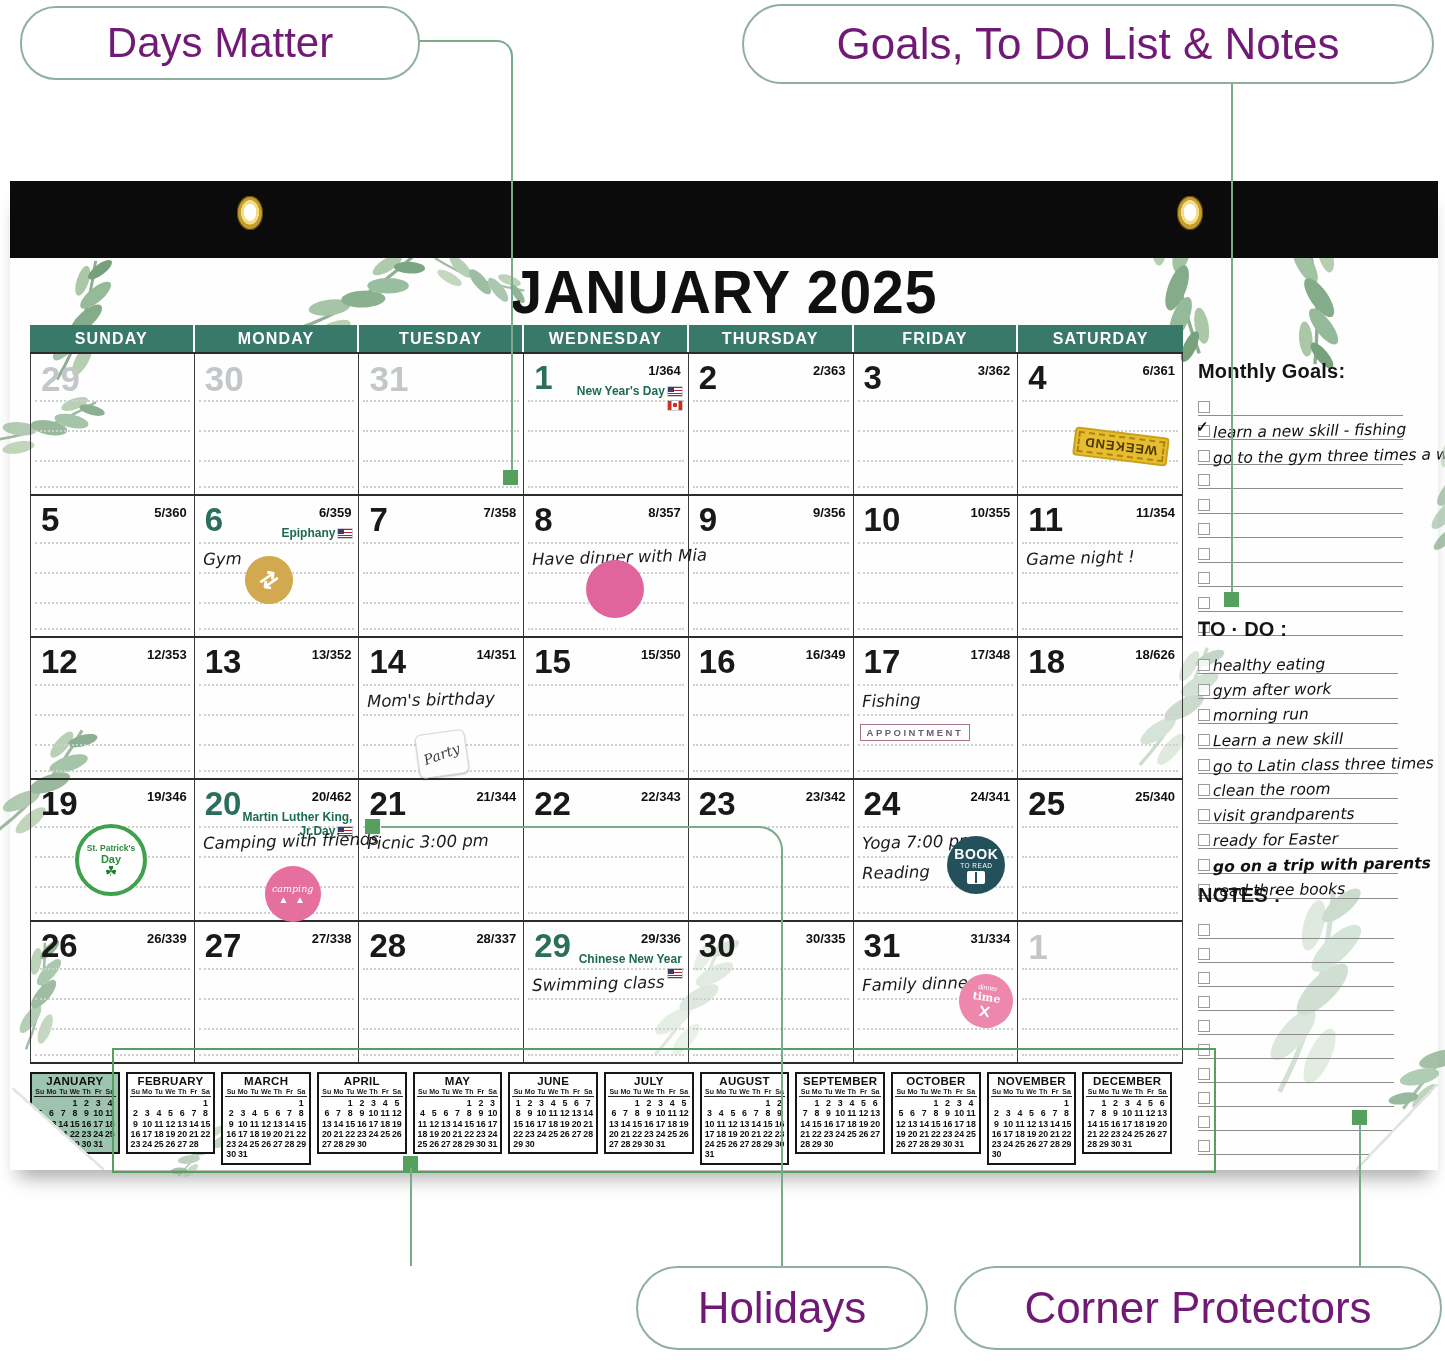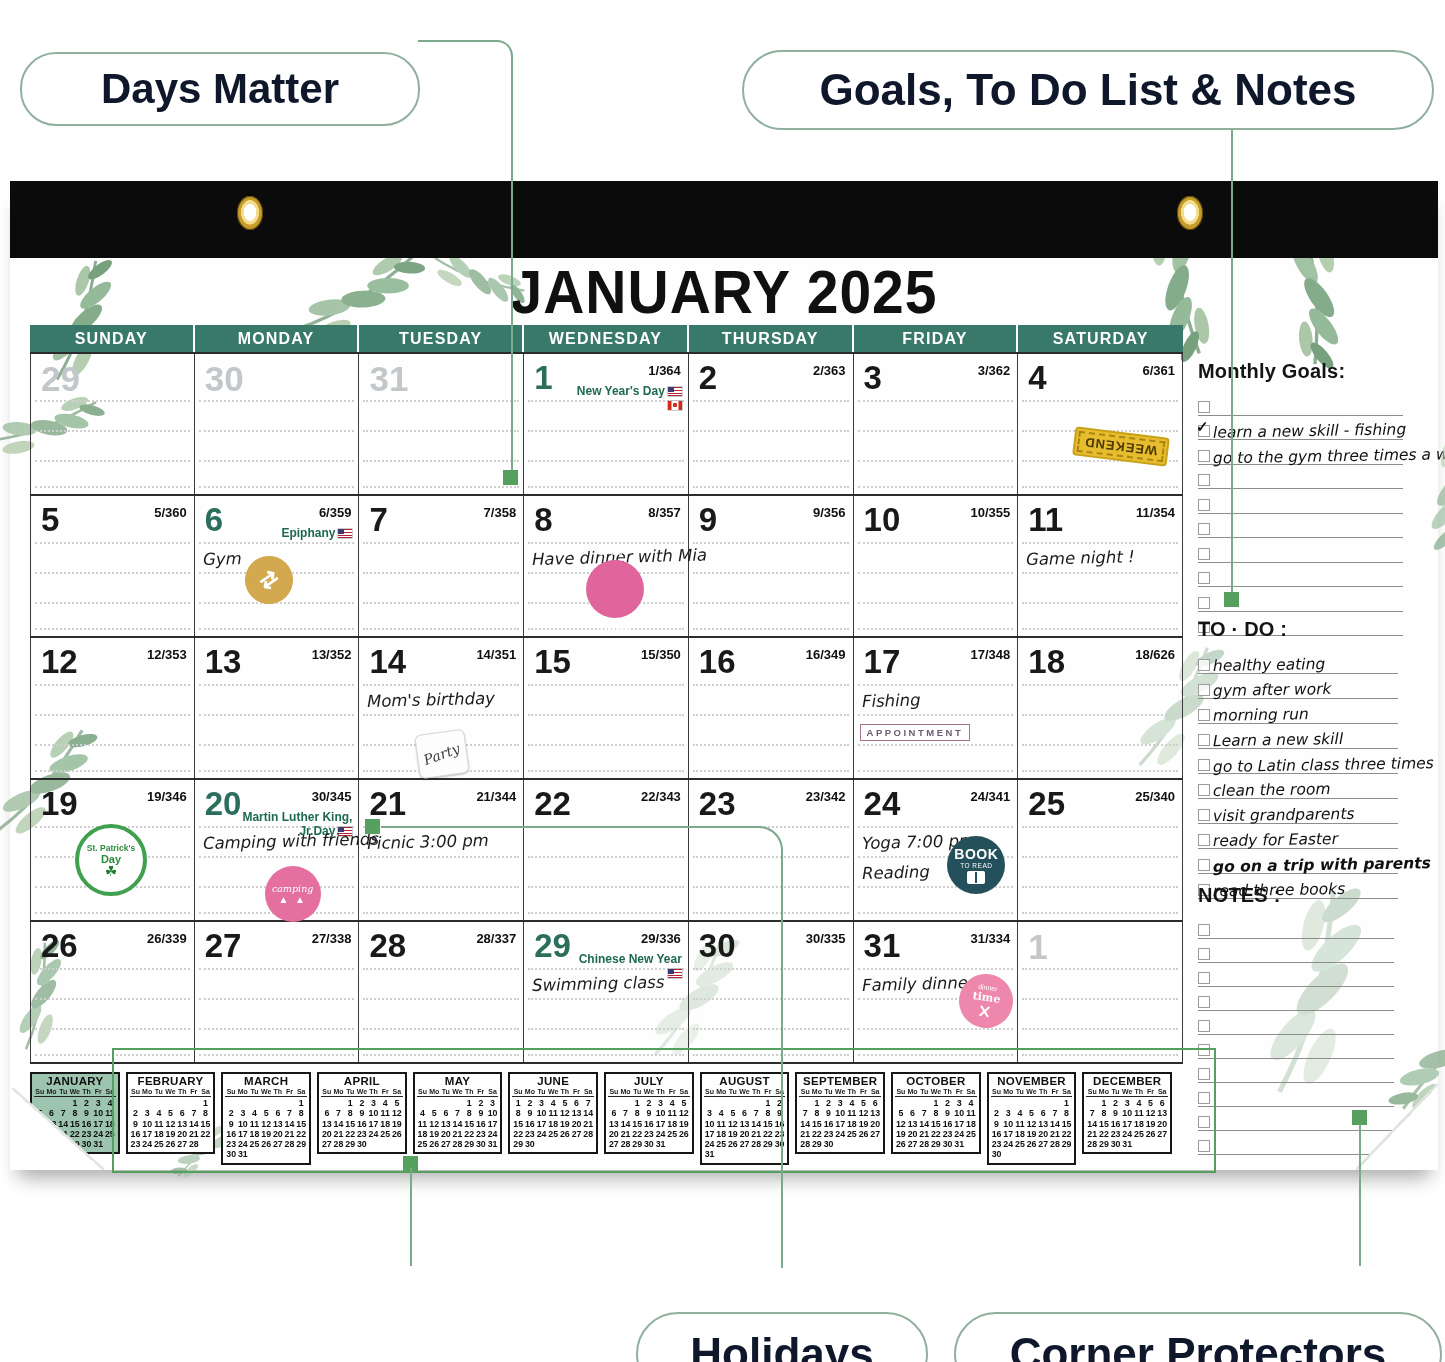--- a/index.html
+++ b/index.html
@@ -79,21 +79,21 @@
   .mini{flex:1;border:2px solid #161616;background:#fff;padding:1px 2px 3px;}
   .mini.current{background:#9cc4ae;}
   .mtitle{font-size:11.5px;font-weight:700;text-align:center;letter-spacing:.3px;color:#0f0f0f;}
   .dow{display:grid;grid-template-columns:repeat(7,1fr);font-size:7px;font-weight:700;border-bottom:1.2px solid #222;padding-bottom:1px;margin-top:1px;}
   .dow span{text-align:center;}
   .dgrid{display:grid;grid-template-columns:repeat(7,1fr);margin-top:1px;}
   .dgrid span{font-size:8.8px;font-weight:700;text-align:center;line-height:10.3px;color:#0f0f0f;}
   #glance-box{position:absolute;left:112px;top:1048px;width:1100px;height:121px;border:2.5px solid #55a05f;z-index:4;pointer-events:none;}
   
   .callout{position:absolute;border:2.5px solid #8fb09c;border-radius:42px;background:#fff;display:flex;align-items:center;justify-content:center;
-     font-size:44px;color:#0f172a;font-weight:700;z-index:7;margin-top:46px;}
+     font-size:44px;color:#701a75;font-weight:400;z-index:7;}
   .conn{position:absolute;z-index:6;pointer-events:none;}
   .vline{border-left:2px solid #7aa98c;width:0;}
   .lshape{border-top:2px solid #7aa98c;border-right:2px solid #7aa98c;border-top-right-radius:24px;}
   .sq{position:absolute;width:15px;height:15px;background:#55a05f;z-index:6;}
   
   #corner-cut-r{position:absolute;left:1356px;top:1084px;width:82px;height:86px;z-index:5;
      background:linear-gradient(to bottom right, rgba(0,0,0,0) 48.5%, #dfe4df 49% 51%, #ffffff 51%);}
   #corner-cut-l{position:absolute;left:12px;top:1088px;width:92px;height:82px;z-index:5;
      background:linear-gradient(to bottom left, rgba(0,0,0,0) 48.5%, #e3e7e3 49% 51%, #ffffff 51%);}
   .sprig{position:absolute;z-index:2;pointer-events:none;}
@@ -397,21 +397,21 @@
             <span class="l2">Day</span>
             <span class="glyph">☘</span>
           </div>
         </div>
         <div class="cell">
           <div class="dotline" style="top: 46px;"></div>
           <div class="dotline" style="top: 76px;"></div>
           <div class="dotline" style="top: 106px;"></div>
           <div class="dotline" style="top: 132px;"></div>
           <span class="daynum green">20</span>
-          <span class="counter">30/345</span>
+          <span class="counter">20/462</span>
           <div class="holiday"><span>Martin Luther King, Jr.Day</span><span class="flag us"><i></i></span></div>
           <div class="events">
             <div class="event hand">Camping with friends</div>
           </div>
           <div class="sticker camping">
             <span class="lab">camping</span>
             <span class="glyph">▲ ▲</span>
           </div>
         </div>
         <div class="cell">

